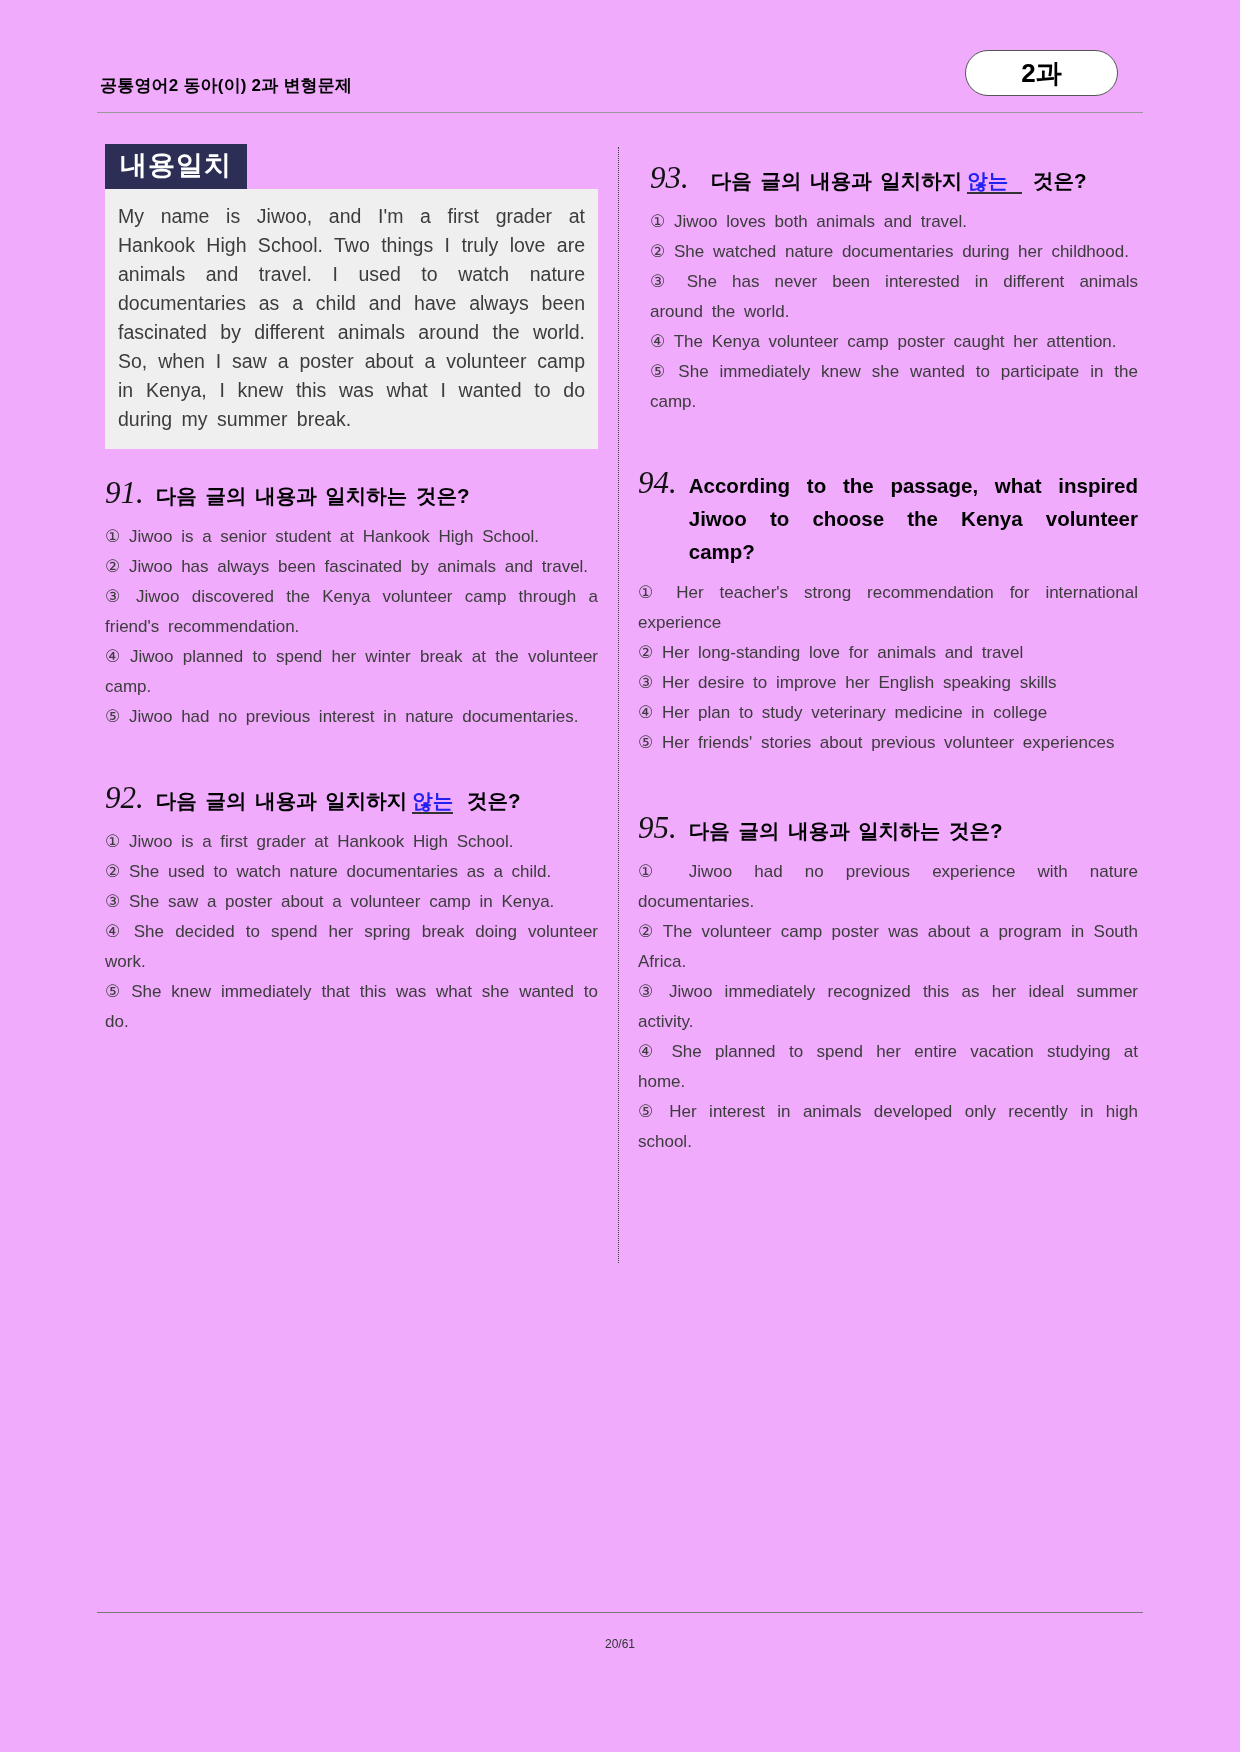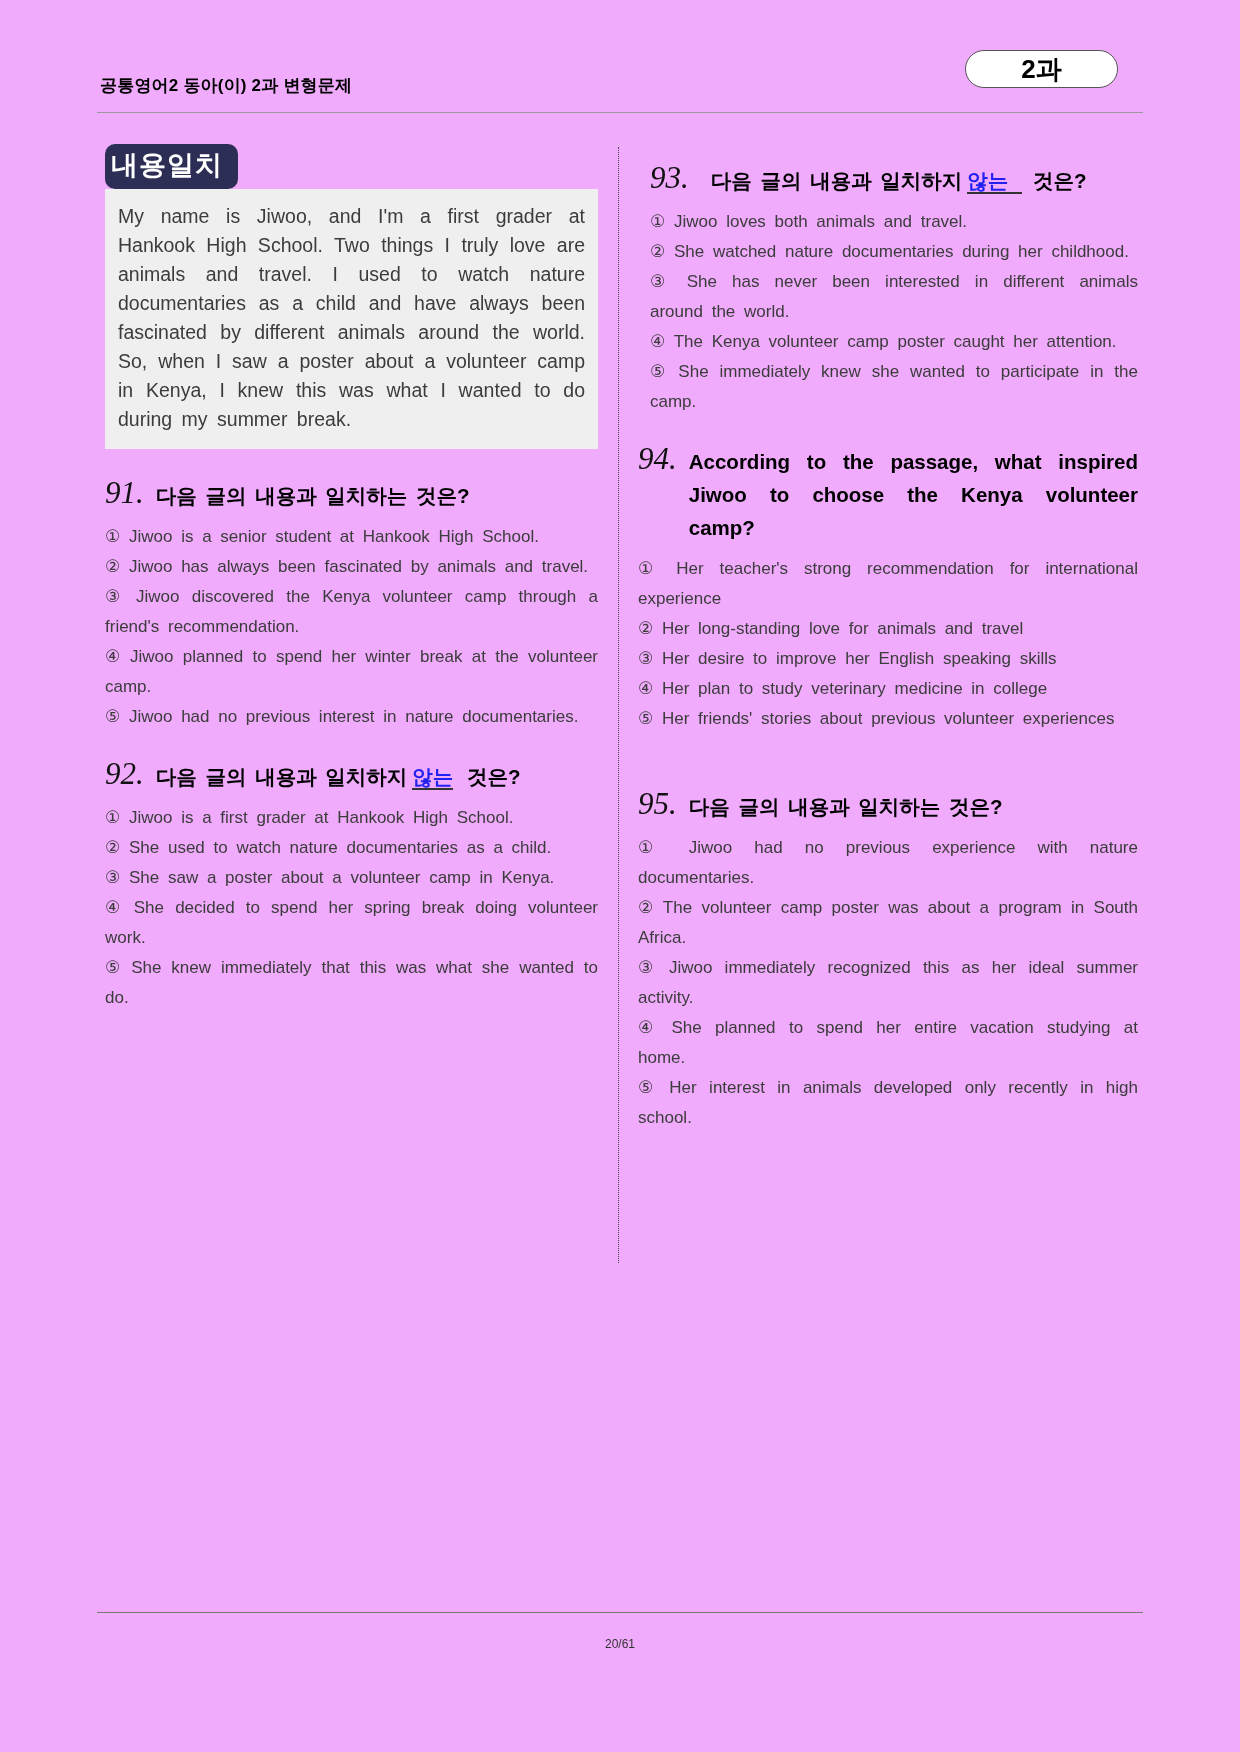--- a/index.html
+++ b/index.html
@@ -19,21 +19,21 @@
     overflow:hidden;
   }
   
   .doc-title{
     position:absolute;left:100px;top:74px;
     font-size:17px;font-weight:600;color:#000;
     letter-spacing:0.2px;
   }
   .chapter-pill{
     position:absolute;left:965px;top:50px;
-    width:153px;height:38px;
+    width:153px;height:46px;
     border:1px solid #555;border-radius:24px;
     display:flex;align-items:center;justify-content:center;
     font-size:26px;font-weight:bold;color:#000;
     background:#fff;
   }
   .header-rule{
     position:absolute;left:97px;top:112px;width:1046px;
     border-top:1px solid #999;
   }
   
@@ -51,35 +51,34 @@
   .col-divider{
     position:absolute;left:618px;top:147px;height:1116px;width:0;
     border-left:1px dotted #444;
   }
   
   .section-badge{
     display:inline-block;
     background:var(--badge-bg);
     color:#fff;
     font-size:27px;font-weight:bold;
-    padding:3px 15px 6px 6px;
+    padding:3px 15px 6px 15px;
     letter-spacing:1px;
-    border-radius:10px;
   }
   .passage-box{
     background:var(--passage-bg);
     padding:13px 13px 15px 13px;
     font-size:19.5px;line-height:29px;
     text-align:justify;
     word-spacing:4px;
     color:var(--body-text);
   }
   
   .q-block{margin-top:30px;}
-  .q-block.gap-lg{margin-top:24px;}
+  .q-block.gap-lg{margin-top:48px;}
   .q-header{display:flex;align-items:baseline;}
   .q-number{
     font-family:"Liberation Serif","DejaVu Serif",serif;
     font-style:italic;
     font-size:31px;color:#111;
     margin-right:12px;
     flex:0 0 auto;
   }
   .q-number.gap-wide{margin-right:22px;}
   .q-title{

